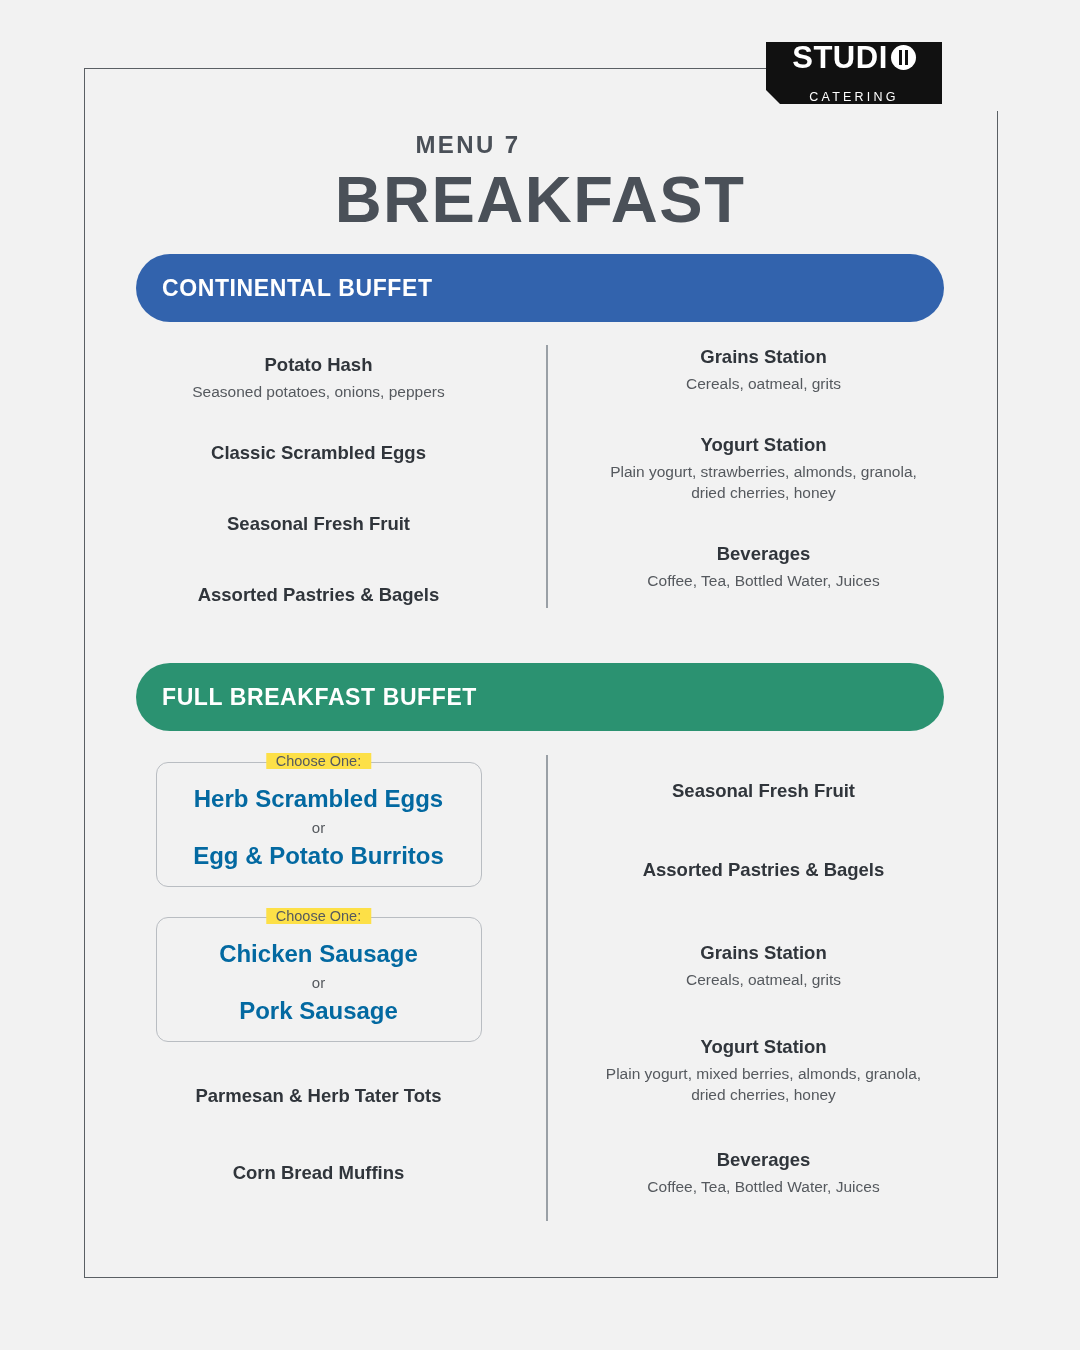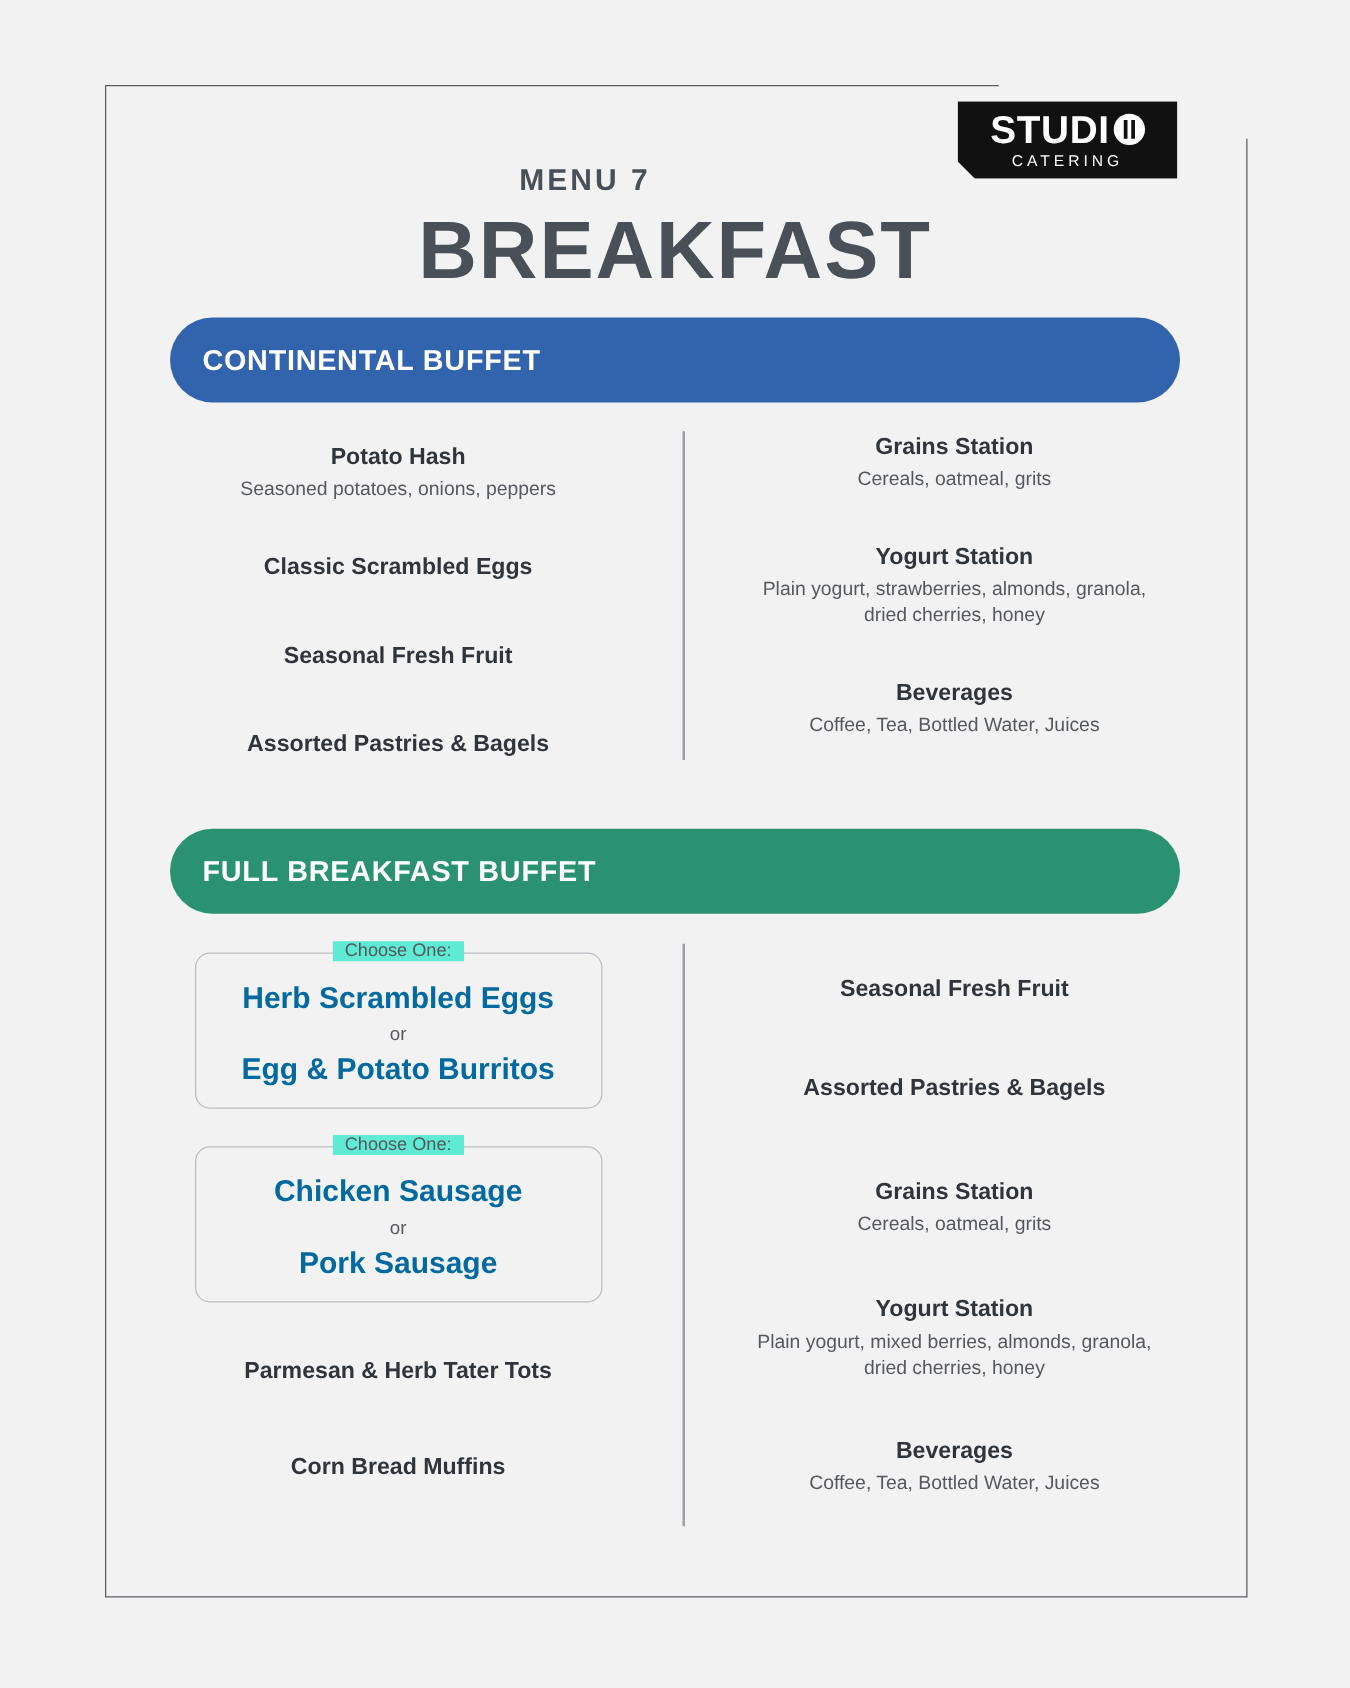--- a/index.html
+++ b/index.html
@@ -20,23 +20,22 @@
   .logo {
     position: absolute;
     top: 42px;
     left: 766px;
     width: 176px;
     height: 62px;
     background: #111111;
     display: flex;
     flex-direction: column;
     align-items: center;
-    justify-content: center;
+    justify-content: space-between;
     clip-path: polygon(0 0, 100% 0, 100% 100%, 14px 100%, 0 calc(100% - 14px));
-    margin-top: 39px;
   }
   .logo-row {
     display: flex;
     align-items: center;
     justify-content: center;
     gap: 3px;
   }
   .logo-word {
     color: #ffffff;
     font-size: 31px;
@@ -178,21 +177,21 @@
     border-radius: 12px;
     padding: 22px 10px 16px 10px;
     box-sizing: border-box;
     text-align: center;
   }
   .choice-legend {
     position: absolute;
     top: -10px;
     left: 50%;
     transform: translateX(-50%);
-    background: #5eead4;
+    background: #fde047;
     padding: 0 10px;
     font-size: 14.5px;
     color: #55595e;
     white-space: nowrap;
   }
   .choice-opt {
     font-size: 24px;
     font-weight: bold;
     color: #0369a1;
   }

